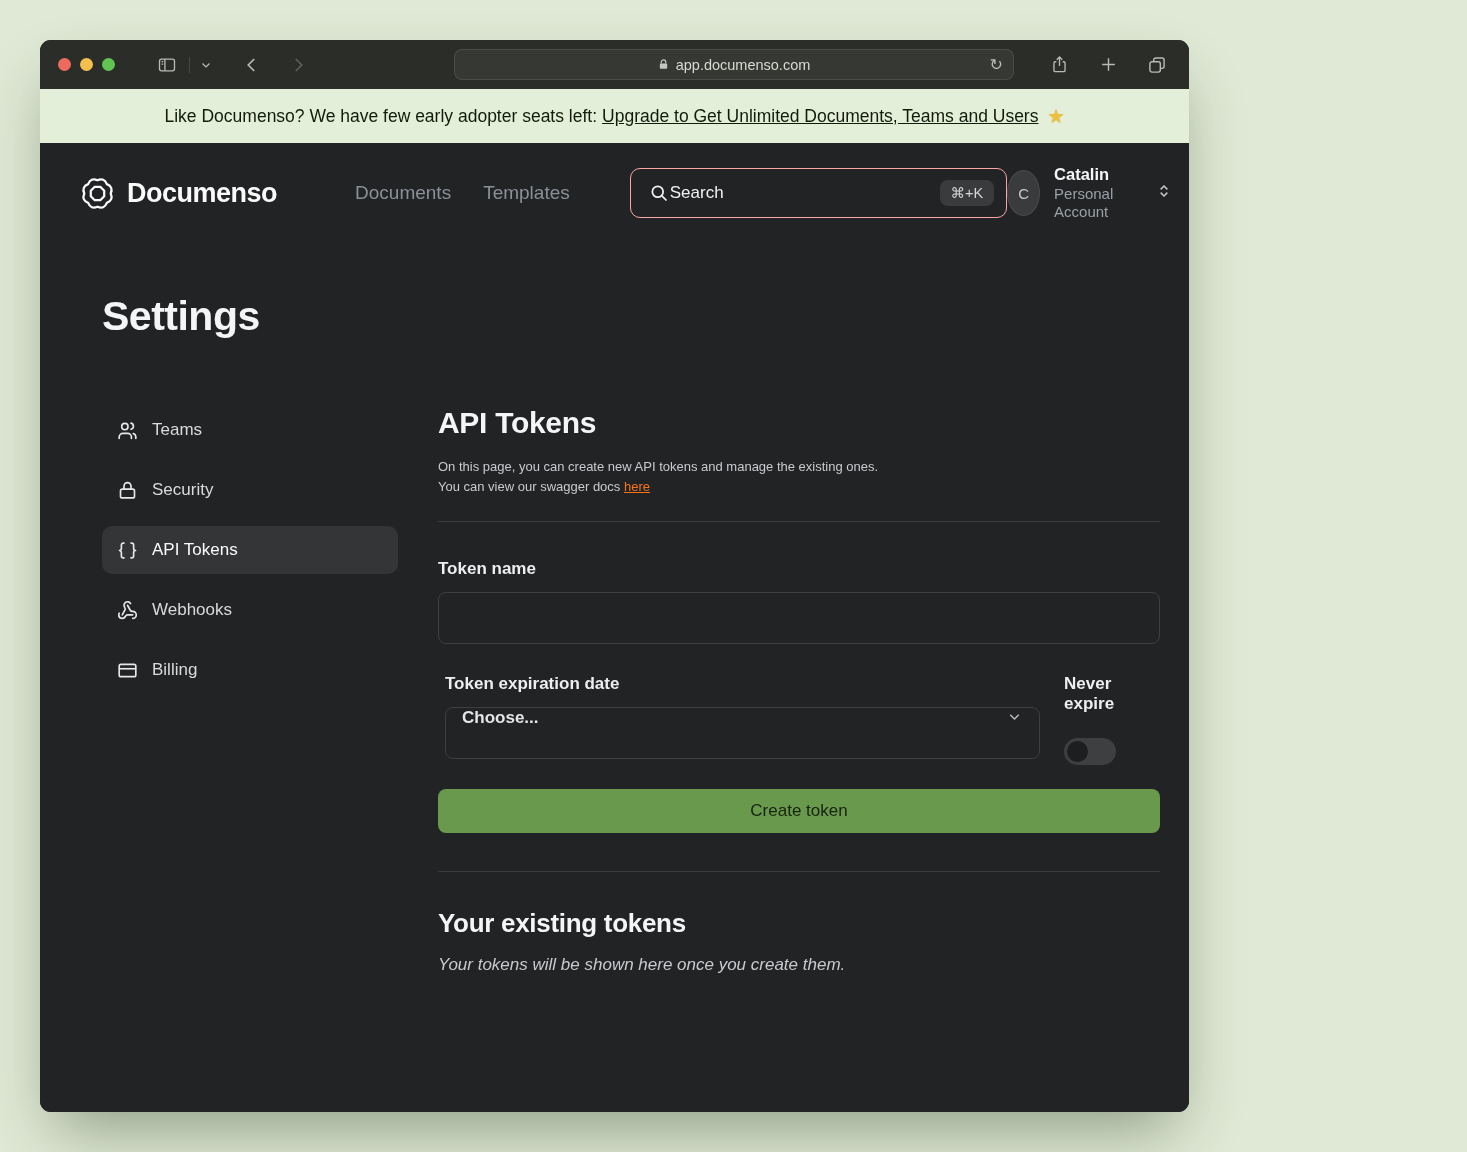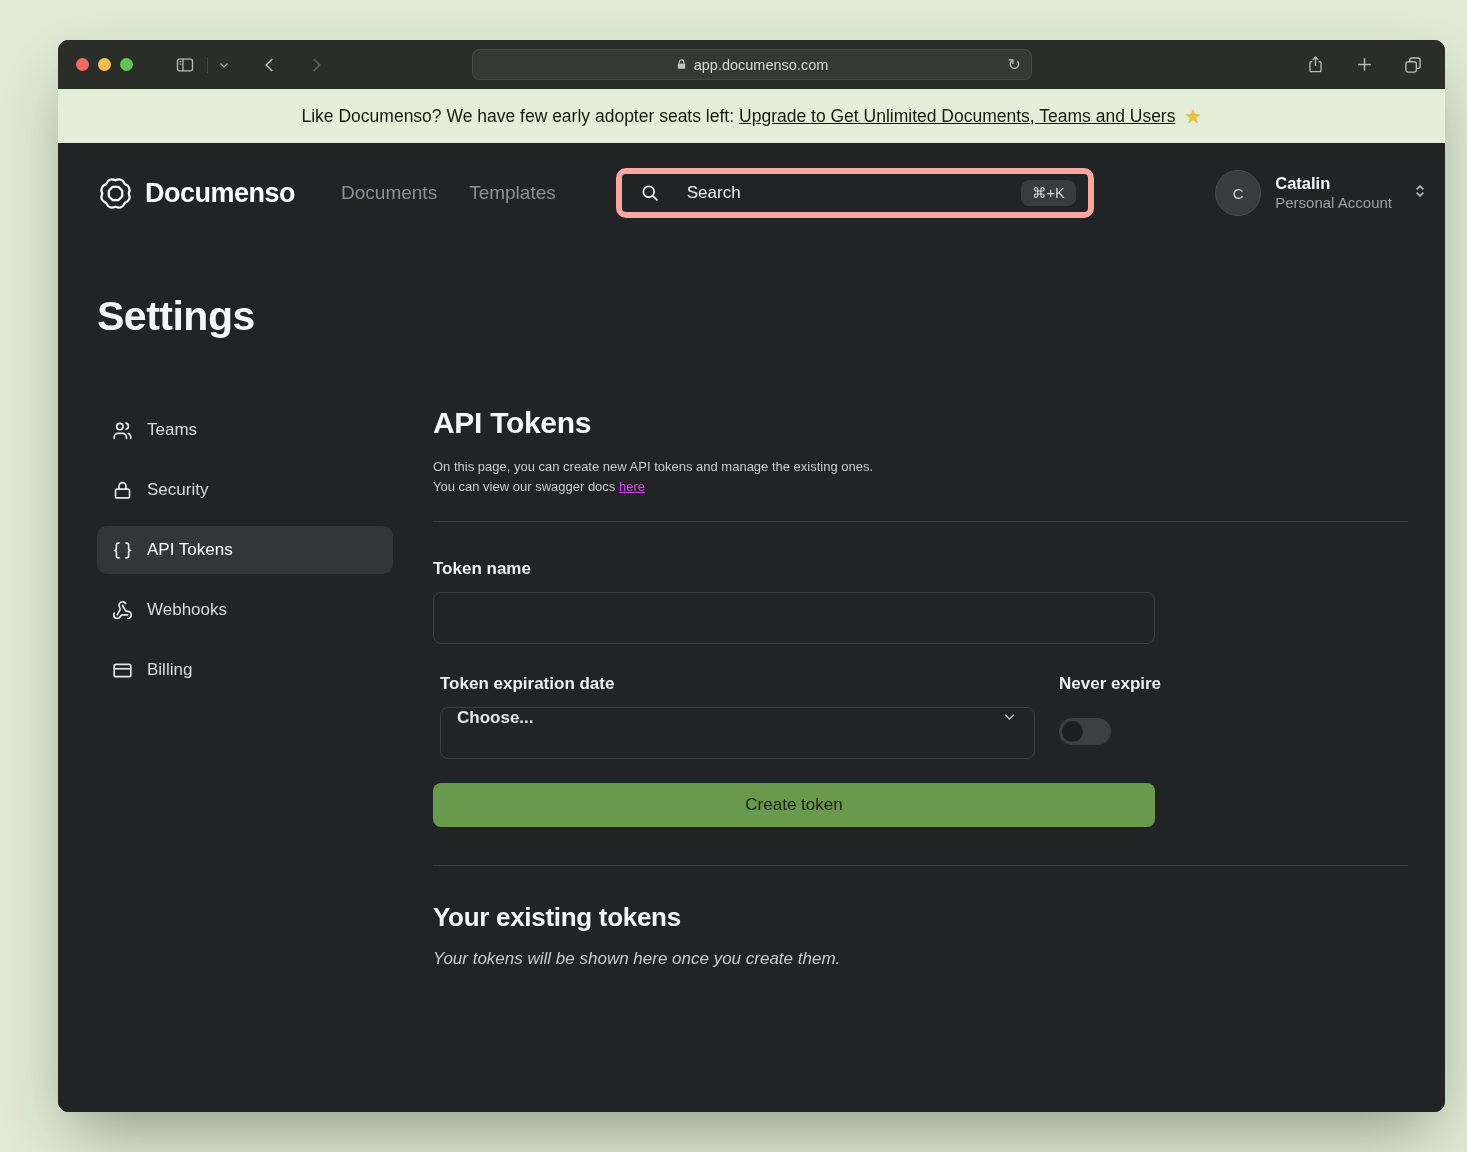--- a/index.html
+++ b/index.html
@@ -4,22 +4,22 @@
 <style>
   * { margin:0; padding:0; box-sizing:border-box; }
   html,body { width:1467px; height:1152px; }
   body {
     background:#dfe9d5;
     font-family:"Liberation Sans", sans-serif;
     overflow:hidden;
     position:relative;
   }
   .window {
-    position:absolute; left:58px; top:40px;
-    width:1387px; height:1072px;
+    position:absolute; left:40px; top:40px;
+    width:1149px; height:1072px;
     border-radius:11px; overflow:hidden;
     box-shadow:0 30px 60px -15px rgba(40,60,30,.45);
     background:#222325;
     display:flex; flex-direction:column;
   }
   
   .titlebar {
     height:49px; flex:0 0 49px;
     background:#2b2d29;
     display:flex; align-items:center;
@@ -59,60 +59,60 @@
   .banner .star { color:#edc13d; font-size:19px; margin-left:4px; text-shadow:0 0 1px #c9962a; }
   
   .app { flex:1; background:#222325; color:#f2f3f4; overflow:hidden; }
   .app-header {
     height:100px; display:flex; align-items:center;
     padding-left:39px; padding-right:17px;
   }
   .brand { display:flex; align-items:center; gap:11px; cursor:pointer; }
   .brand-icon { color:#fafafa; display:inline-flex; }
   .brand-name { font-size:27px; font-weight:700; letter-spacing:-.5px; color:#fafafa; }
-  .main-nav { display:flex; align-items:center; gap:32px; margin-left:46px; }
+  .main-nav { display:flex; align-items:center; gap:32px; margin-left:78px; }
   .main-nav .nav-item { font-size:19px; font-weight:500; color:#8b9096; cursor:pointer; }
   .searchbar {
     margin-left:60px; width:478px; height:50px;
-    border:6px solid #fca5a5; border-radius:10px;
-    display:flex; align-items:center; padding:0 12px 0 18px; gap:27px;
+    border:1px solid #fca5a5; border-radius:10px;
+    display:flex; align-items:center; padding:0 12px 0 18px; gap:1px;
     color:#f1f1f1; cursor:text;
   }
   .searchbar .search-text { font-size:17px; font-weight:500; flex:1; }
   .kbd {
     background:#3a3b3d; color:#d4d5d7; border-radius:8px;
     font-size:14.5px; padding:5px 11px; font-weight:500;
   }
   .account { margin-left:auto; display:flex; align-items:center; gap:14px; cursor:pointer; }
   .avatar {
     width:46px; height:46px; border-radius:50%;
     background:#3a3b3d; border:1px solid #4a4b4d;
     display:flex; align-items:center; justify-content:center;
     color:#c9cacc; font-size:15px; font-weight:500;
   }
   .account-meta { display:flex; flex-direction:column; line-height:1.25; }
   .account-name { font-size:16.5px; font-weight:600; color:#f5f5f5; }
   .account-type { font-size:15px; color:#9aa0a6; }
   .account-caret { color:#c3c5c8; margin-left:6px; }
   
-  .page-body { padding:0 37px 0 39px; }
+  .page-body { padding:0 37px 0 62px; }
   .page-title { font-size:41px; font-weight:700; color:#f4f5f6; margin-top:50px; letter-spacing:-.5px; }
   .layout { display:flex; margin-top:66px; gap:40px; }
   .side-nav { width:296px; flex:0 0 296px; display:flex; flex-direction:column; gap:12px; }
   .side-item {
     height:48px; border-radius:10px; display:flex; align-items:center;
     padding:0 15px; gap:14px; color:#d9dadc; font-size:17px; font-weight:500;
     cursor:pointer;
   }
   .side-item .icon { display:inline-flex; color:#e6e7e9; }
   .side-item.active { background:#343537; color:#fafafa; }
   .main-col { flex:1; max-width:975px; }
   .section-title { font-size:30px; font-weight:700; color:#f4f5f6; letter-spacing:-.3px; }
   .section-desc { margin-top:17px; font-size:13px; color:#c8cacd; line-height:1.5; }
-  .section-desc a { color:#d946ef; text-decoration:underline; cursor:pointer; }
+  .section-desc a { color:#f97316; text-decoration:underline; cursor:pointer; }
   .divider { border:none; border-top:1px solid #3a3b3d; margin:0; }
   .divider.d1 { margin-top:25px; }
   .divider.d2 { margin-top:38px; }
   .field-label { display:block; font-size:17px; font-weight:600; color:#eceef0; }
   .lbl-1 { margin-top:37px; }
   .text-input {
     margin-top:13px; width:722px; height:52px;
     background:transparent; border:1px solid #3e3f41; border-radius:8px;
     color:#f1f1f1; font-size:17px; padding:0 16px; outline:none;
     font-family:"Liberation Sans", sans-serif;

